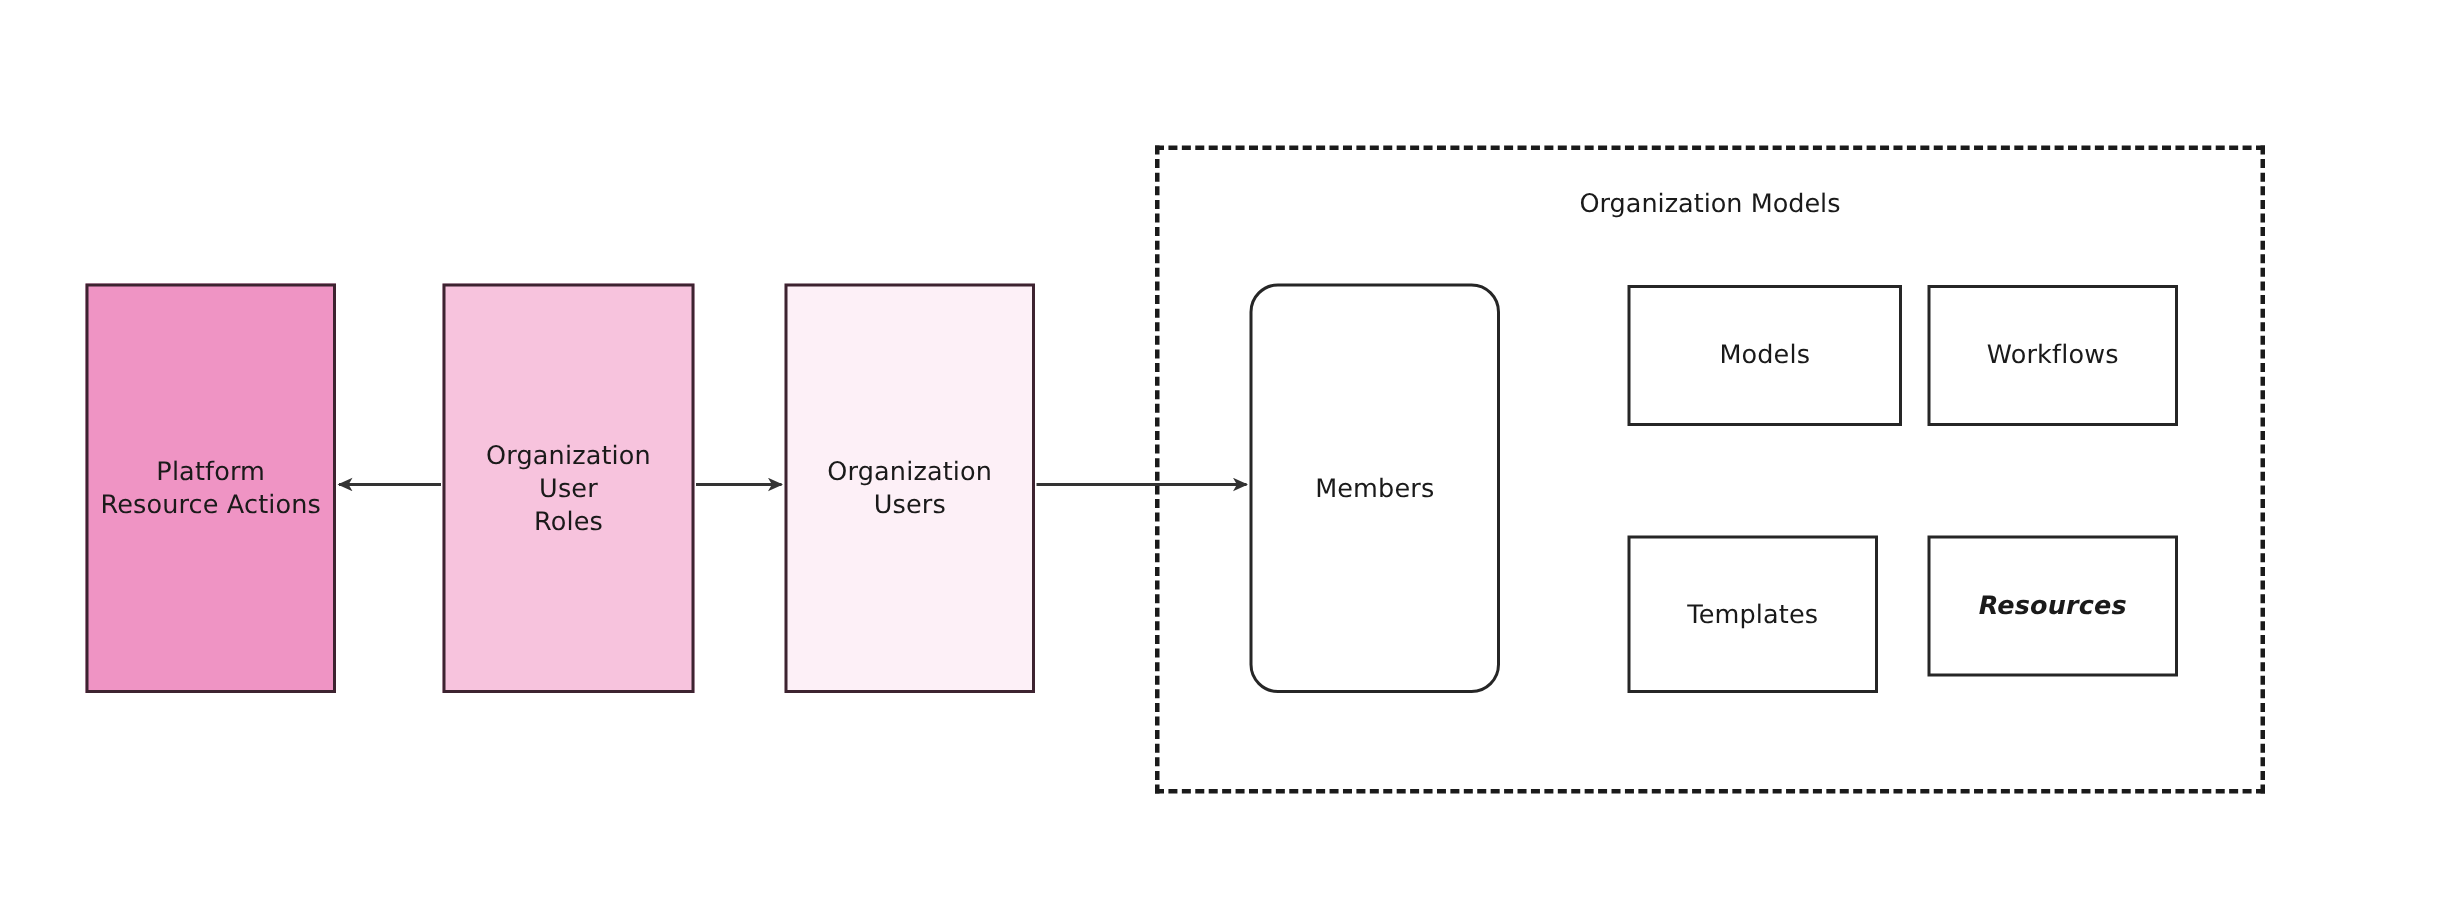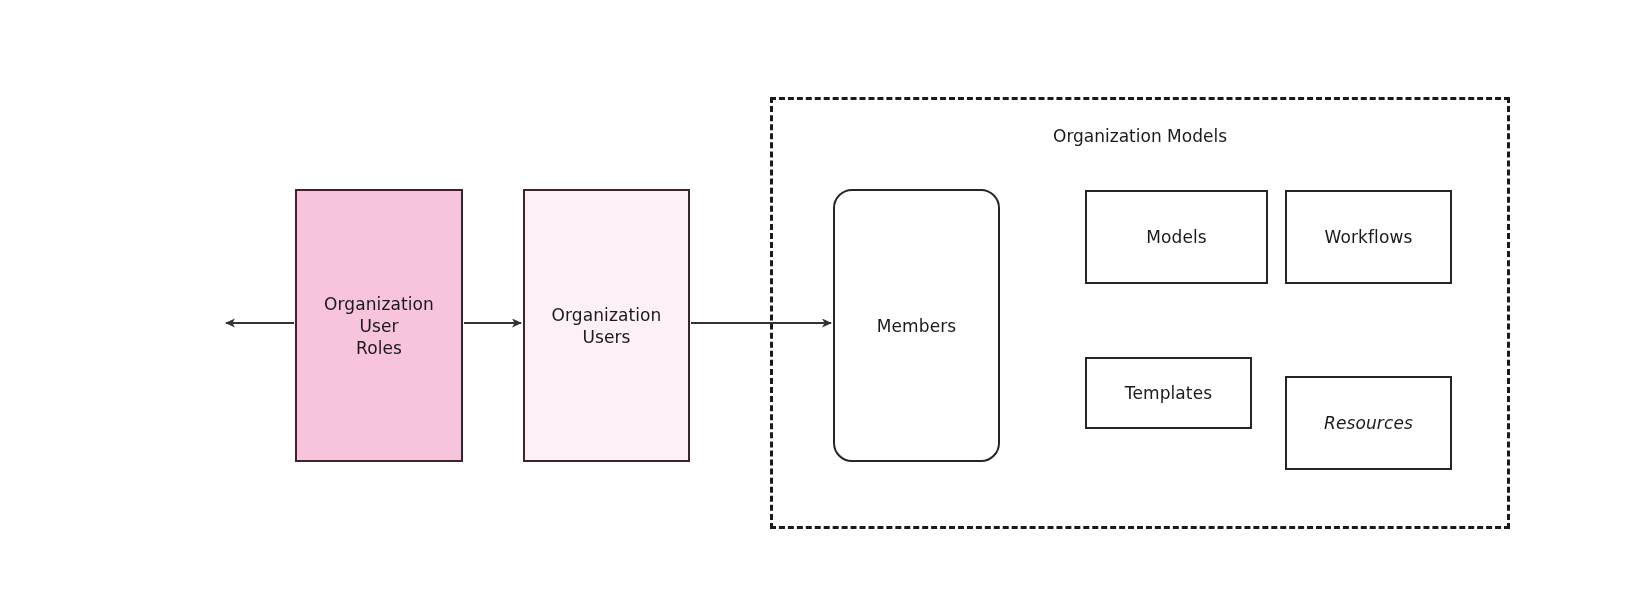--- a/index.html
+++ b/index.html
@@ -77,30 +77,32 @@
         <path d="M0,0 L10,4.5 L0,9 L2.6,4.5 Z" fill="#333333"></path>
       </marker>
     </defs>
     <g id="edge-paths">
         <line x1="294" y1="323" x2="226" y2="323" stroke="#333333" stroke-width="2" marker-end="url(#arrow-left)"></line>
         <line x1="464" y1="323" x2="521" y2="323" stroke="#333333" stroke-width="2" marker-end="url(#arrow-right)"></line>
         <line x1="691" y1="323" x2="831" y2="323" stroke="#333333" stroke-width="2" marker-end="url(#arrow-right)"></line>
       </g>
   </svg>
 
+  <div class="node solid-node" id="node-platform" style="left: 57px; top: 189px; width: 167px; height: 273px; background: rgb(239, 148, 196); border-color: rgb(61, 35, 48);">Platform
+Resource Actions</div>
 
   <div class="node solid-node" id="node-roles" style="left: 295px; top: 189px; width: 168px; height: 273px; background: rgb(247, 195, 221); border-color: rgb(61, 35, 48);">Organization
 User
 Roles</div>
 
   <div class="node solid-node" id="node-users" style="left: 523px; top: 189px; width: 167px; height: 273px; background: rgb(253, 240, 247); border-color: rgb(61, 35, 48);">Organization
 Users</div>
 
   <div class="node solid-node" id="node-members" style="left: 833px; top: 189px; width: 167px; height: 273px; background: rgb(255, 255, 255); border-radius: 19px;">Members</div>
 
   <div id="tiles-host">
       <div class="node solid-node" style="left: 1085px; top: 190px; width: 183px; height: 94px; background: rgb(255, 255, 255);">Models</div>
       <div class="node solid-node" style="left: 1285px; top: 190px; width: 167px; height: 94px; background: rgb(255, 255, 255);">Workflows</div>
-      <div class="node solid-node" style="left: 1085px; top: 357px; width: 167px; height: 72px; background: rgb(255, 255, 255);">Templates</div>
-      <div class="node solid-node italic-label" style="left: 1285px; top: 376px; width: 167px; height: 94px; background: rgb(255, 255, 255);">Resources</div>
+      <div class="node solid-node" style="left: 1085px; top: 357px; width: 167px; height: 105px; background: rgb(255, 255, 255);">Templates</div>
+      <div class="node solid-node italic-label" style="left: 1285px; top: 357px; width: 167px; height: 94px; background: rgb(255, 255, 255); font-weight: bold;">Resources</div>
     </div>
 
 </div>
 
 </body></html>

